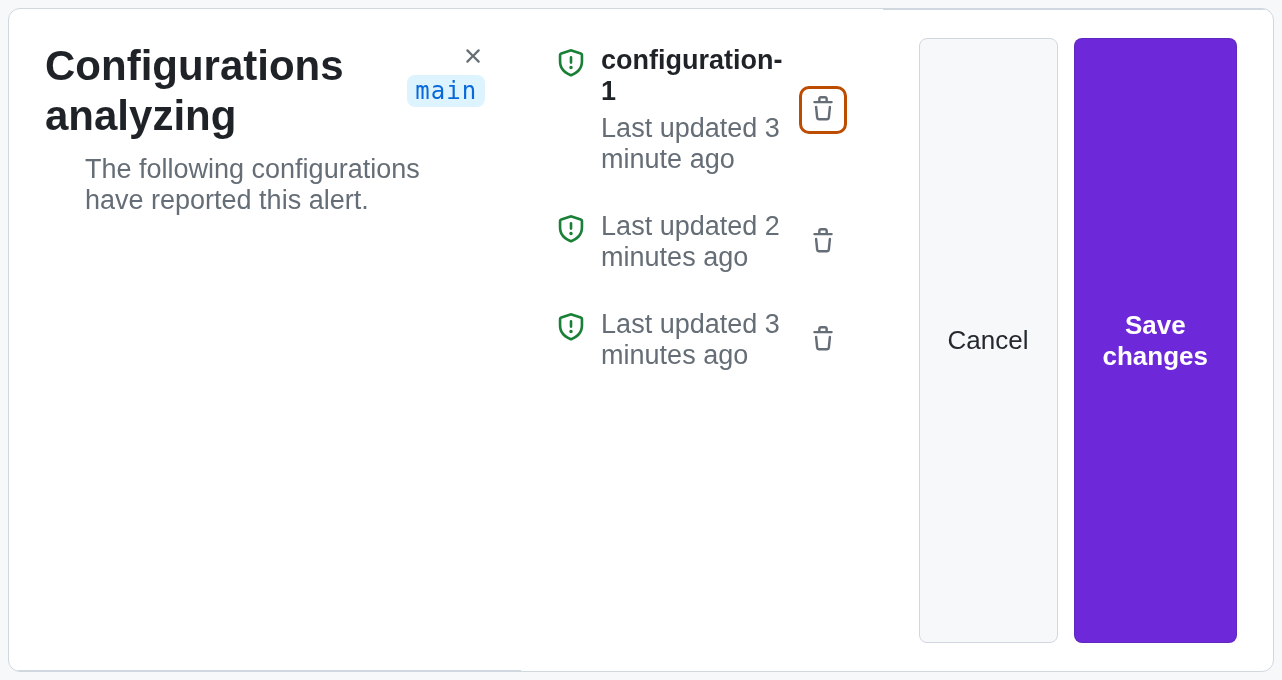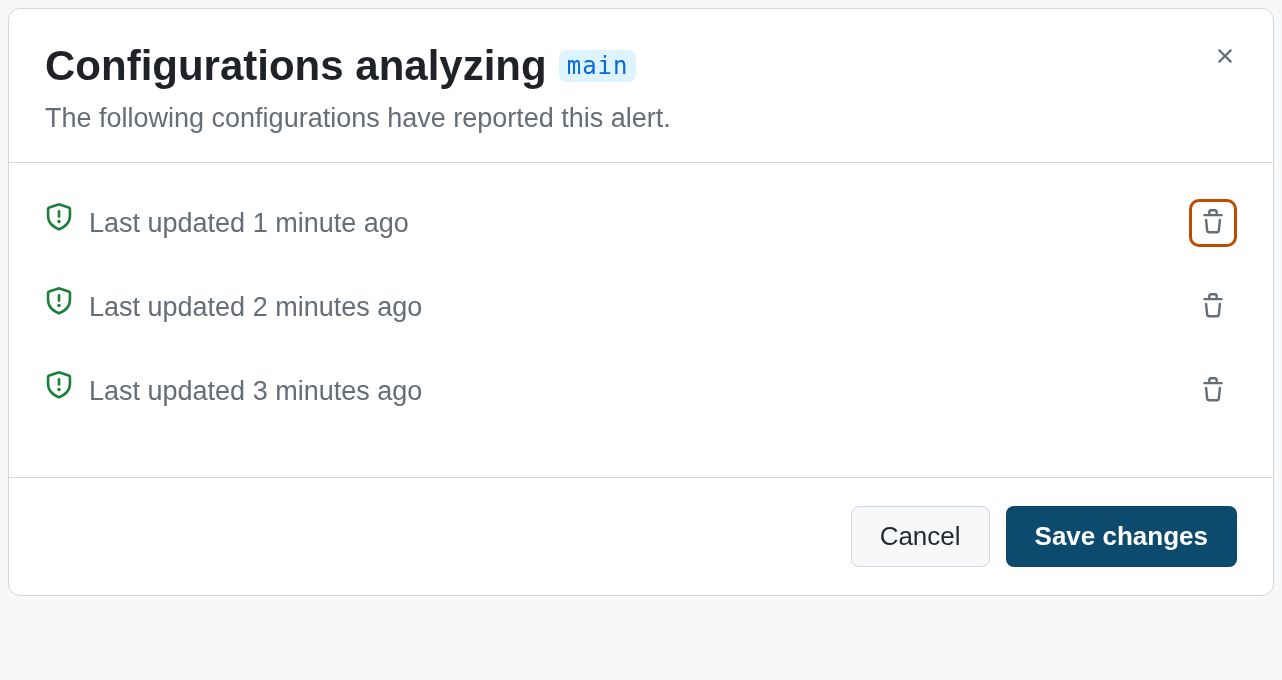--- a/index.html
+++ b/index.html
@@ -12,24 +12,24 @@
       font-family: -apple-system, BlinkMacSystemFont, "Segoe UI", Helvetica, Arial, sans-serif;
       background: #f6f8fa;
       padding: 8px;
     }
 
     .dialog {
       background: #ffffff;
       border: 1px solid #d0d7de;
       border-radius: 12px;
       width: 1266px;
-      height: 588px;
+      height: 664px;
       position: relative;
       display: flex;
-      flex-direction: column;
+      flex-direction: row;
       overflow: hidden;
     }
 
     .dialog-header {
       padding: 32px 36px 28px 36px;
       border-bottom: 1px solid #d0d7de;
       position: relative;
     }
 
     .title-row {
@@ -55,20 +55,21 @@
       padding: 2px 8px;
       border-radius: 8px;
       font-weight: 400;
       letter-spacing: 1px;
     }
 
     .dialog-subtitle {
       font-size: 27px;
       color: #656d76;
       font-weight: 400;
+      margin-left: 40px;
     }
 
     .close-btn {
       position: absolute;
       top: 30px;
       right: 30px;
       width: 36px;
       height: 36px;
       display: flex;
       align-items: center;
@@ -164,21 +165,21 @@
       border: 1px solid transparent;
     }
 
     .btn-secondary {
       background: #f6f8fa;
       color: #24292f;
       border-color: #d0d7de;
     }
 
     .btn-primary {
-      background: #0c4a6e;
+      background: #6d28d9;
       color: #ffffff;
       border-color: rgba(27,31,36,0.15);
       font-weight: 600;
     }
   </style>
 </head>
 <body>
 
 <div class="dialog">
 
@@ -197,21 +198,22 @@
     <p class="dialog-subtitle">The following configurations have reported this alert.</p>
   </div>
 
   <div class="config-list">
 
   <div class="config-item">
         <span class="shield-icon"><svg viewBox="0 0 16 16" fill="currentColor">
             <path d="M8.533.133a1.75 1.75 0 0 0-1.066 0l-5.25 1.68A1.75 1.75 0 0 0 1 3.48V7c0 1.566.32 3.182 1.303 4.682.983 1.498 2.585 2.813 5.032 3.855a1.697 1.697 0 0 0 1.33 0c2.447-1.042 4.049-2.357 5.032-3.855C14.68 10.182 15 8.566 15 7V3.48a1.75 1.75 0 0 0-1.217-1.667ZM7.924 1.562a.25.25 0 0 1 .152 0l5.25 1.68a.25.25 0 0 1 .174.238V7c0 1.358-.275 2.666-1.057 3.86-.784 1.194-2.121 2.34-4.366 3.297a.196.196 0 0 1-.154 0c-2.245-.956-3.582-2.104-4.366-3.298C2.775 9.666 2.5 8.36 2.5 7V3.48a.25.25 0 0 1 .174-.237ZM8.75 4.75v3a.75.75 0 0 1-1.5 0v-3a.75.75 0 0 1 1.5 0ZM9 10.5a1 1 0 1 1-2 0 1 1 0 0 1 2 0Z"></path>
           </svg></span>
         <div class="config-info">
-          <div class="config-meta">Last updated 1 minute ago</div>
+          <div class="config-name">configuration-1</div>
+          <div class="config-meta">Last updated 3 minute ago</div>
         </div>
         <button class="trash-btn highlighted">
           <span><svg viewBox="0 0 16 16" fill="currentColor">
               <path d="M11 1.75V3h2.25a.75.75 0 0 1 0 1.5H2.75a.75.75 0 0 1 0-1.5H5V1.75C5 .784 5.784 0 6.75 0h2.5C10.216 0 11 .784 11 1.75ZM4.496 6.675l.66 6.6a.25.25 0 0 0 .249.225h5.19a.25.25 0 0 0 .249-.225l.66-6.6a.75.75 0 0 1 1.492.149l-.66 6.6A1.748 1.748 0 0 1 10.595 15h-5.19a1.75 1.75 0 0 1-1.741-1.575l-.66-6.6a.75.75 0 1 1 1.492-.15ZM6.5 1.75V3h3V1.75a.25.25 0 0 0-.25-.25h-2.5a.25.25 0 0 0-.25.25Z"></path>
             </svg></span>
         </button>
       </div>
       <div class="config-item">
         <span class="shield-icon"><svg viewBox="0 0 16 16" fill="currentColor">
             <path d="M8.533.133a1.75 1.75 0 0 0-1.066 0l-5.25 1.68A1.75 1.75 0 0 0 1 3.48V7c0 1.566.32 3.182 1.303 4.682.983 1.498 2.585 2.813 5.032 3.855a1.697 1.697 0 0 0 1.33 0c2.447-1.042 4.049-2.357 5.032-3.855C14.68 10.182 15 8.566 15 7V3.48a1.75 1.75 0 0 0-1.217-1.667ZM7.924 1.562a.25.25 0 0 1 .152 0l5.25 1.68a.25.25 0 0 1 .174.238V7c0 1.358-.275 2.666-1.057 3.86-.784 1.194-2.121 2.34-4.366 3.297a.196.196 0 0 1-.154 0c-2.245-.956-3.582-2.104-4.366-3.298C2.775 9.666 2.5 8.36 2.5 7V3.48a.25.25 0 0 1 .174-.237ZM8.75 4.75v3a.75.75 0 0 1-1.5 0v-3a.75.75 0 0 1 1.5 0ZM9 10.5a1 1 0 1 1-2 0 1 1 0 0 1 2 0Z"></path>

